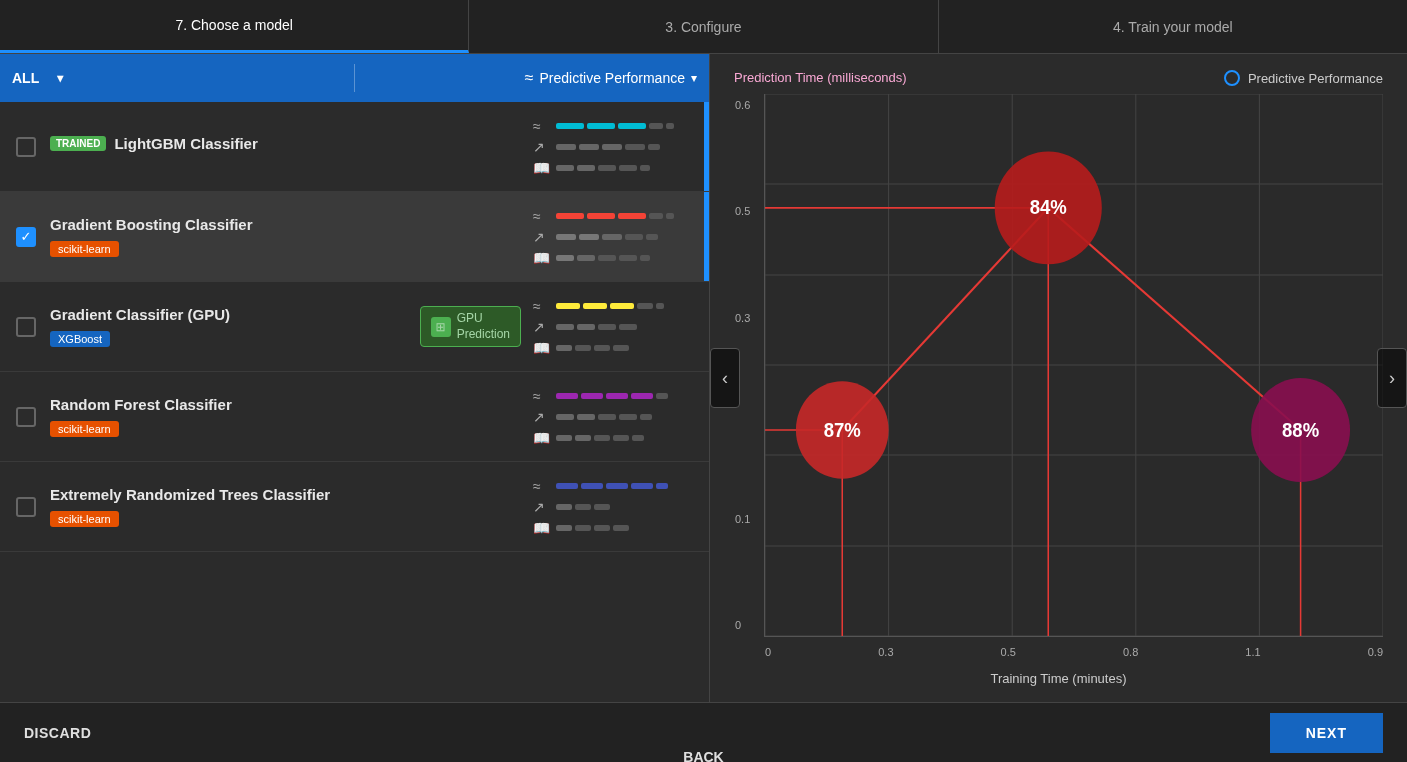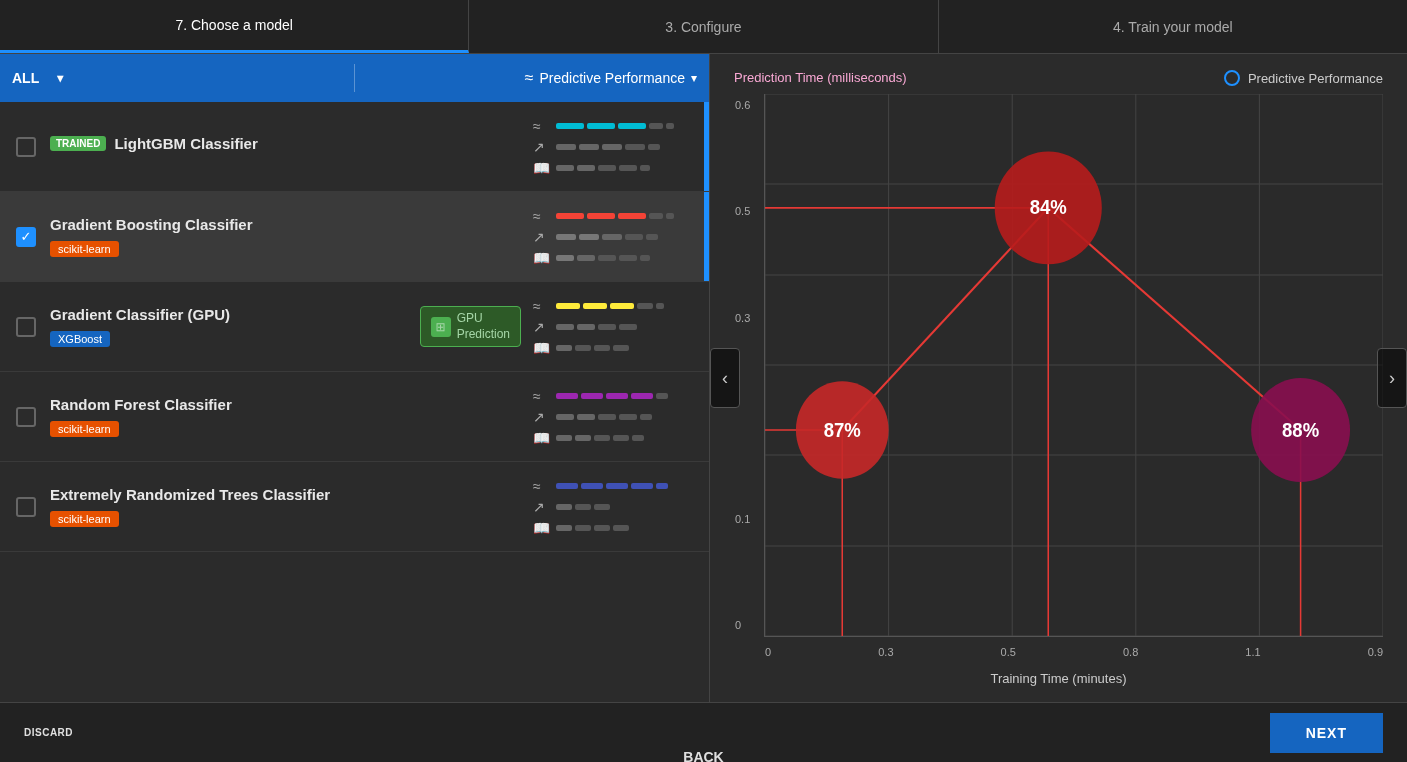--- a/index.html
+++ b/index.html
@@ -318,21 +318,21 @@
       padding: 0 24px;
     }
     .footer-left { flex: 1; }
     .footer-center { flex: 1; display: flex; justify-content: center; }
     .footer-right { flex: 1; display: flex; justify-content: flex-end; }
 
     .btn-discard {
       background: transparent;
       border: none;
       color: #e0e0e0;
-      font-size: 10px;
+      font-size: 14px;
       font-weight: 600;
       cursor: pointer;
       padding: 8px 0;
       letter-spacing: 0.5px;
     }
     .btn-back {
       background: transparent;
       border: none;
       color: #e0e0e0;
       font-size: 14px;

